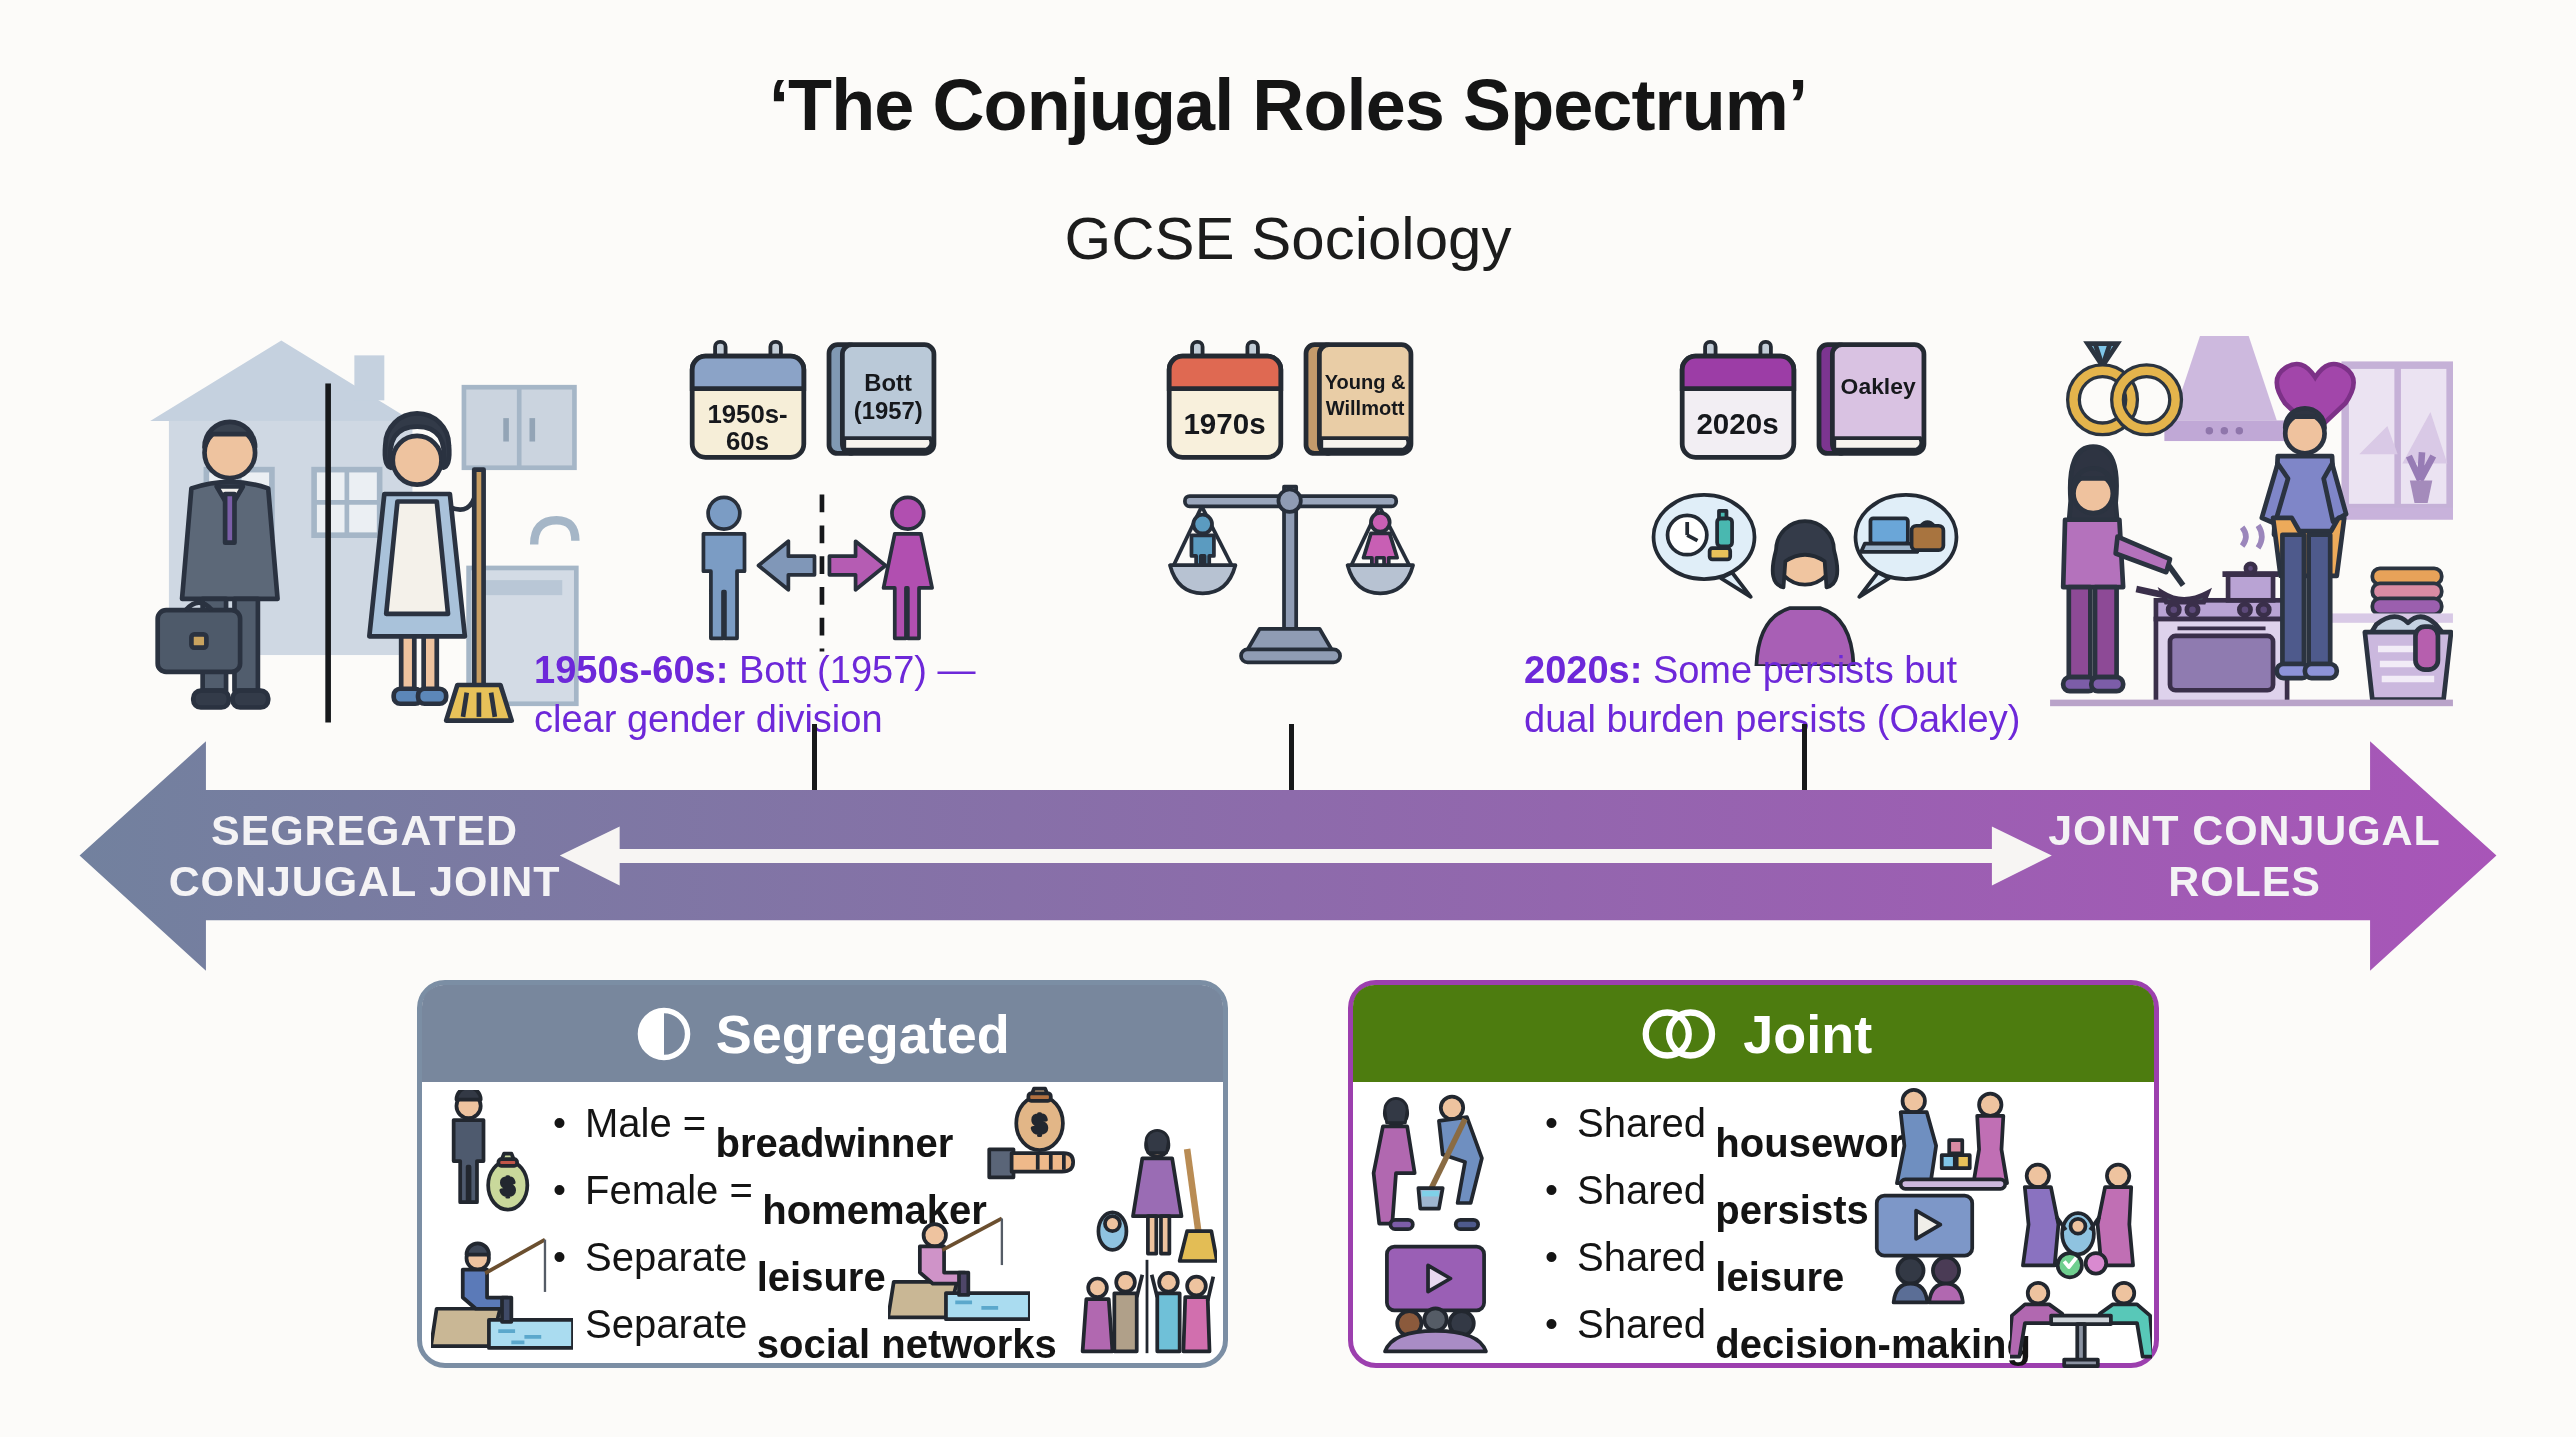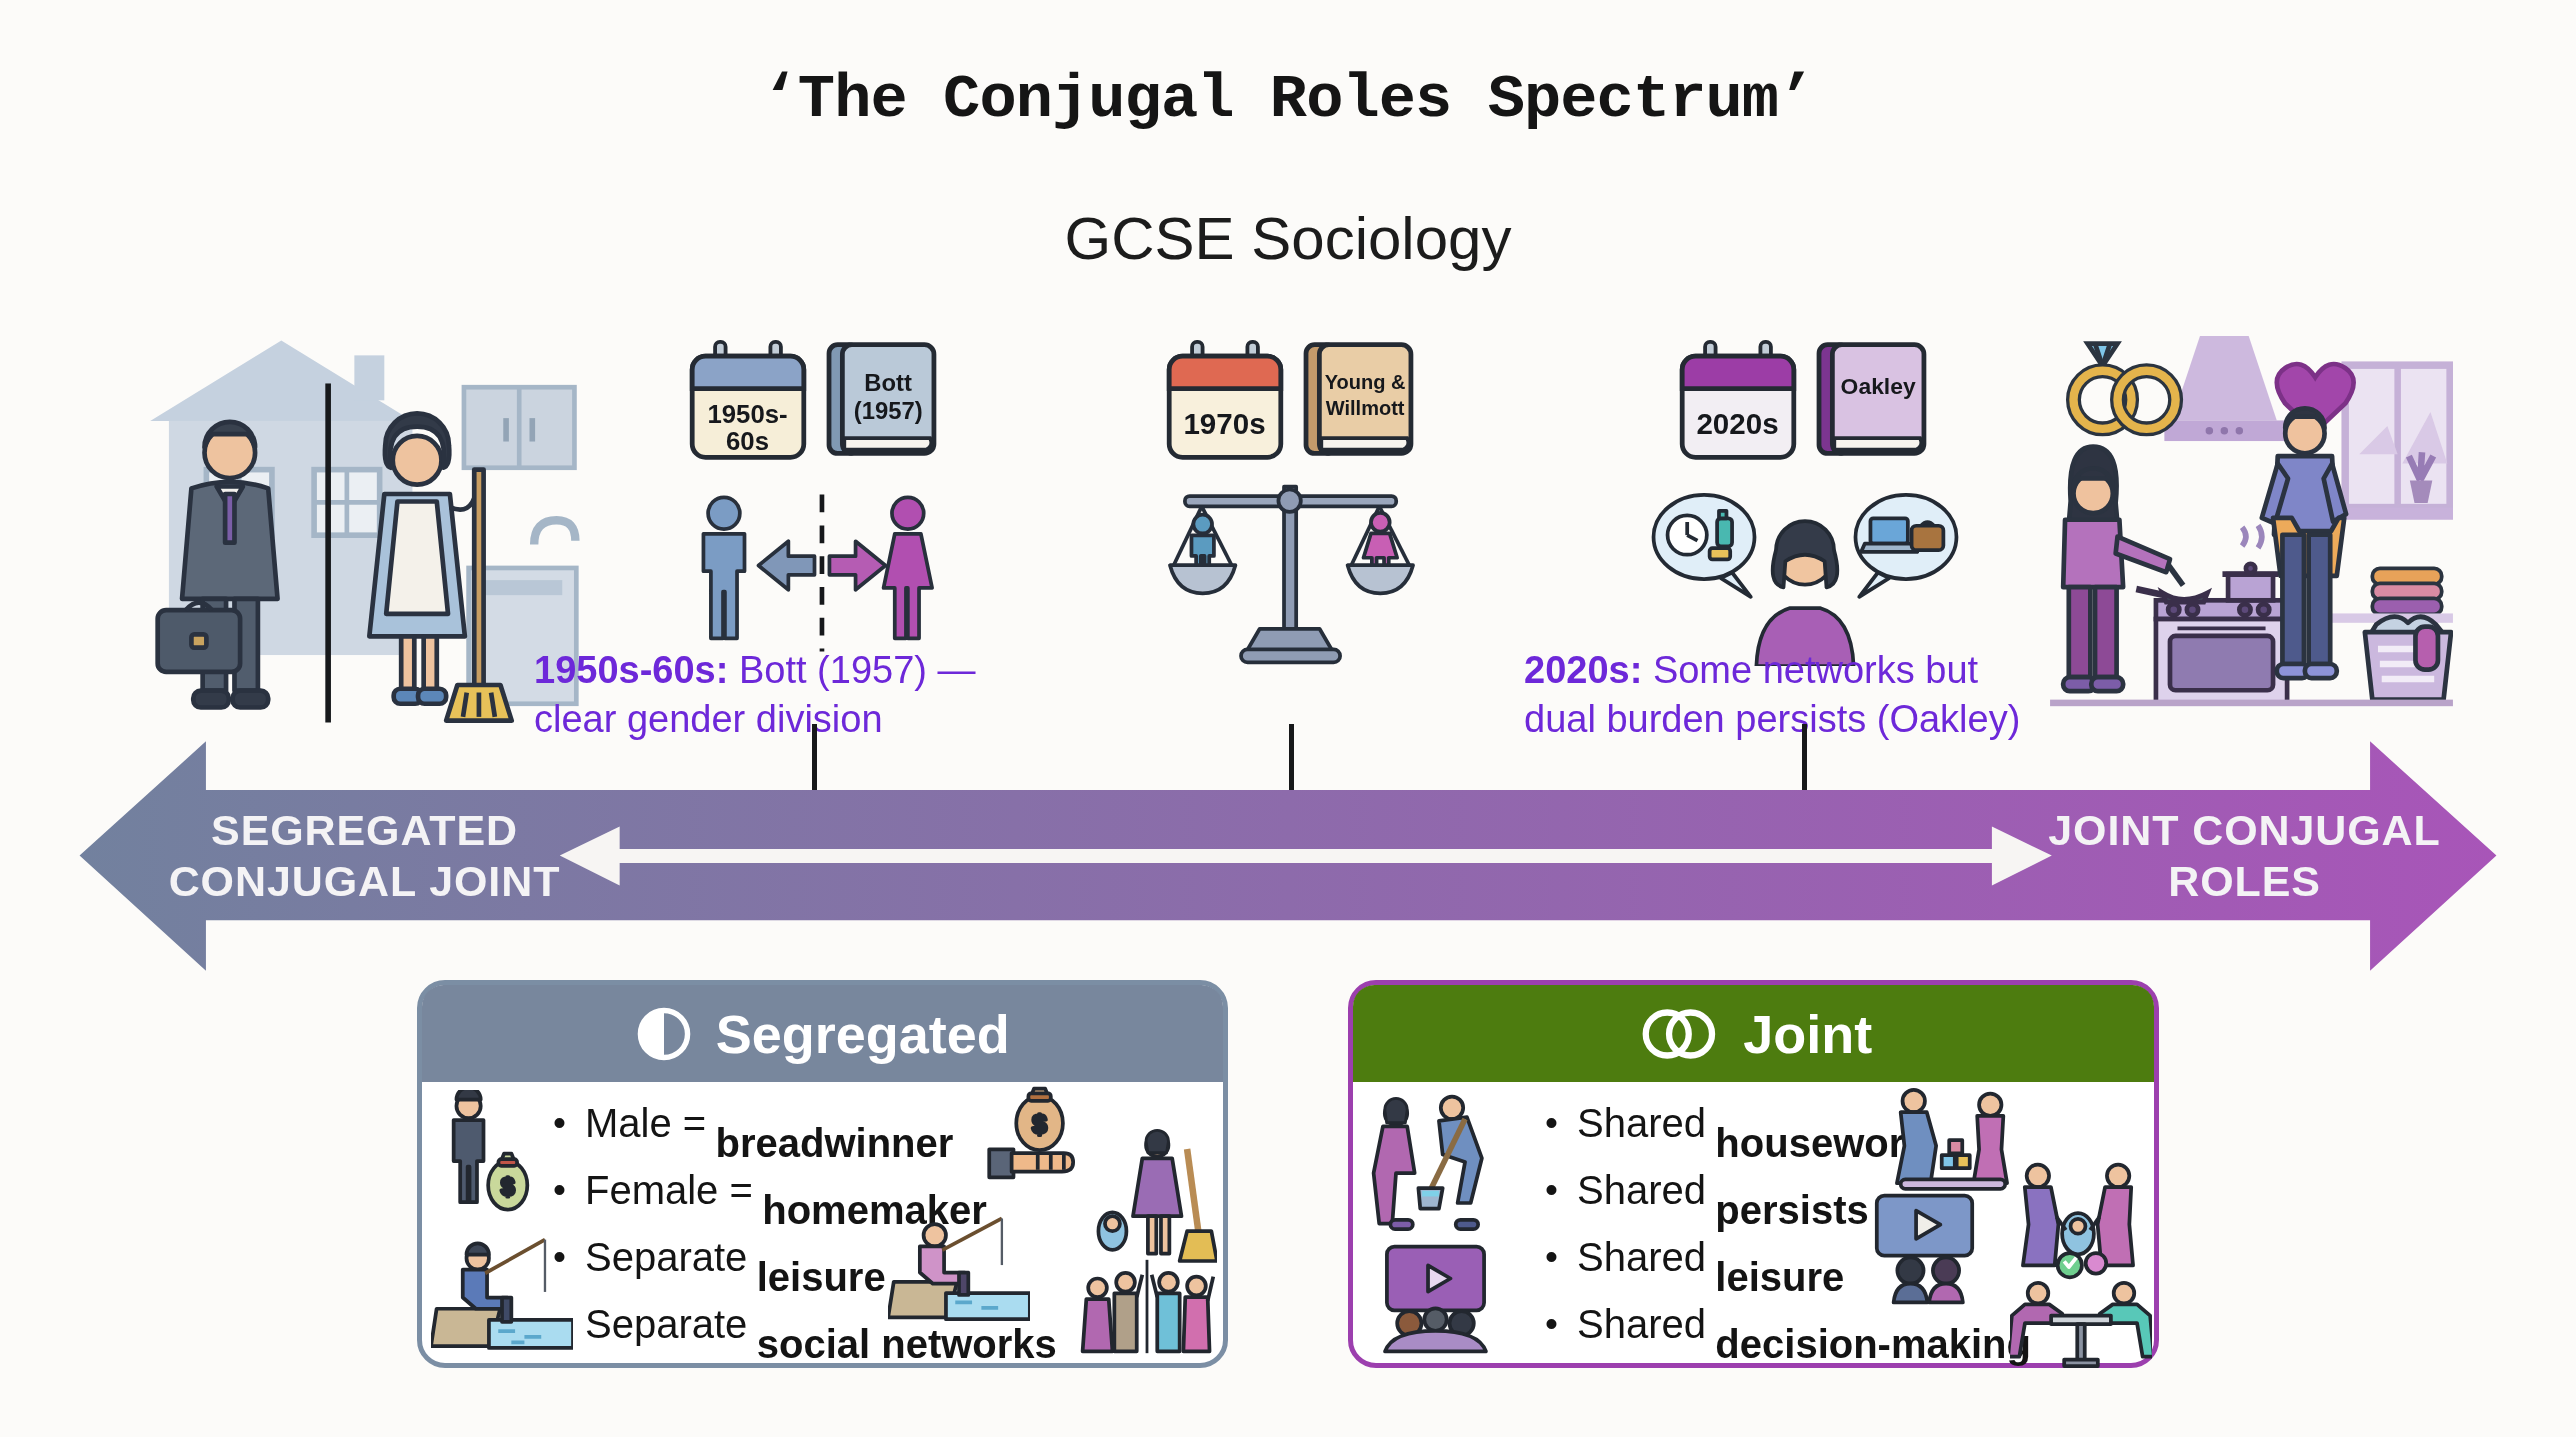--- a/index.html
+++ b/index.html
@@ -1,21 +1,21 @@
 <!DOCTYPE html>
 <html style="font-size:15px"><head>
 <meta charset="utf-8">
 <style>
   html,body{margin:0;padding:0;}
   body{font-family:"Liberation Sans", sans-serif; background:#ffffff;}
   #page{position:relative; width:2576px; height:1438px; background:#fcfbf9; overflow:hidden;}
 
   
   #title{position:absolute; left:0; top:64px; width:2576px; text-align:center;
-         font-size:62px; font-weight:700; color:#151515; letter-spacing:-0.9px;font-family:Liberation Mono, monospace;}
+         font-size:72px; font-weight:700; color:#151515; letter-spacing:-0.9px;}
   #subtitle{position:absolute; left:0; top:204px; width:2576px; text-align:center;
          font-size:60px; font-weight:400; color:#1c1c1c;}
 
   
   .scene{position:absolute;}
   #scene-left{left:94px; top:329px; width:487px; height:403px;}
   #scene-right{left:2050px; top:323px; width:403px; height:386px;}
 
   
   .mi-icons{position:absolute; display:flex; gap:13px; top:339px;}
@@ -352,21 +352,21 @@
         </g>
       </g>
     </svg>
   </div>
 
   <div class="cap" id="cap1">
     <div><span class="b">1950s-60s:</span><span> Bott (1957) —</span></div>
     <div>clear gender division</div>
   </div>
   <div class="cap" id="cap3">
-    <div><span class="b">2020s:</span><span> Some networks but</span></div>
+    <div><span class="b">2020s:</span><span> Some persists but</span></div>
     <div>dual burden persists (Oakley)</div>
   </div>
 
   <div class="connector" id="conn1"></div>
   <div class="connector" id="conn2"></div>
   <div class="connector" id="conn3"></div>
 
   <svg id="arrow-svg" viewBox="0 0 2752 270">
     <defs>
       <linearGradient id="specgrad" x1="0" y1="0" x2="1" y2="0">

